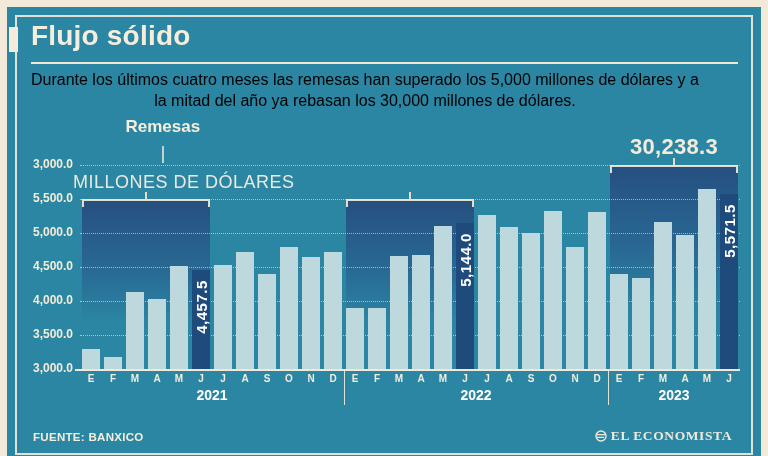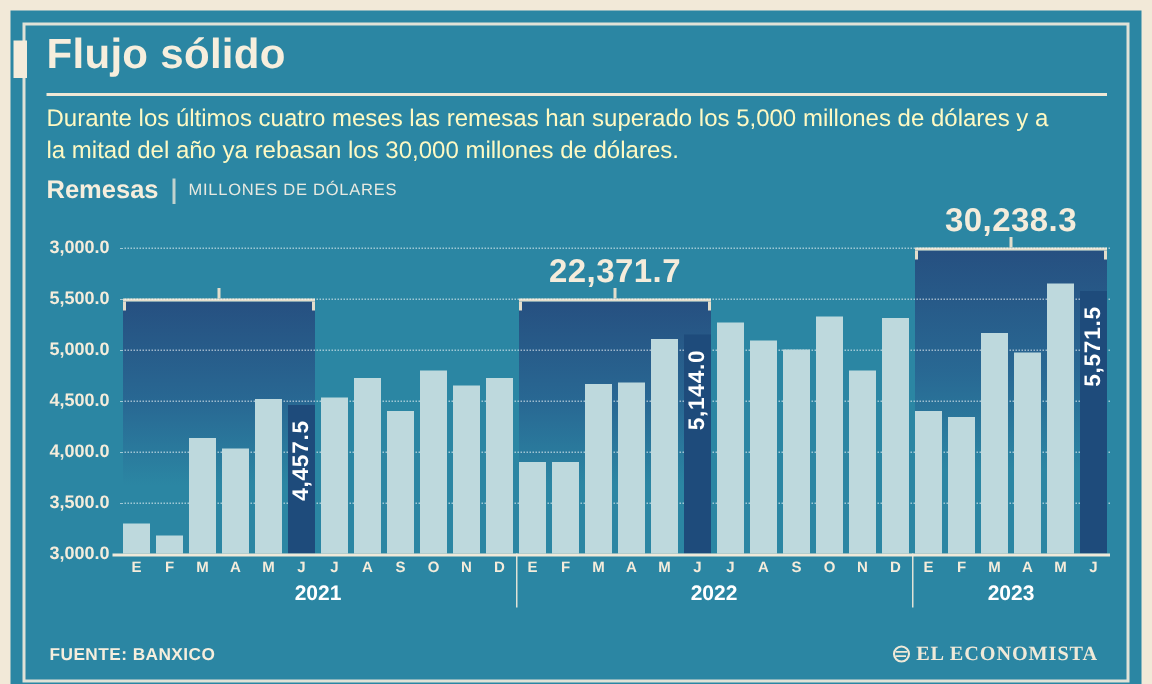--- a/index.html
+++ b/index.html
@@ -3,25 +3,25 @@
 <meta charset="utf-8">
 <style>
   html,body{margin:0;padding:0;}
   body{width:768px;height:456px;font-family:"Liberation Sans",sans-serif;-webkit-font-smoothing:antialiased;}
   .stage{position:relative;width:768px;height:456px;background:#f2e9d8;overflow:hidden;}
   .panel{position:absolute;left:7px;top:7px;width:754px;height:456px;background:#2b86a3;}
   .frame{position:absolute;inset:8px;border:2px solid rgba(244,236,221,0.9);pointer-events:none;}
   .title-tab{position:absolute;left:2px;top:20px;width:9px;height:25px;background:#f4ecdb;}
   .title{position:absolute;left:24px;top:13px;margin:0;font-size:28px;font-weight:700;color:#f6eedd;letter-spacing:0.2px;}
   .rule{position:absolute;left:24px;right:23px;top:55px;height:2px;background:#efe8d6;}
-  .sub{position:absolute;left:24px;top:62px;font-size:16px;line-height:21px;color:#fef9c3;white-space:nowrap;}
-  .kicker{position:absolute;left:24px;top:110px;display:flex;align-items:center;gap:9px;}
+  .sub{position:absolute;left:24px;top:62px;font-size:16px;line-height:21px;color:#000000;white-space:nowrap;text-align:center;}
+  .kicker{position:absolute;left:24px;top:110px;display:flex;align-items:center;gap:9px;flex-direction:column;}
   .kicker-title{font-size:17px;font-weight:700;color:#f6eedd;}
   .kicker-div{width:2px;height:17px;background:rgba(244,236,221,0.75);}
-  .kicker-unit{font-size:11px;color:rgba(248,242,230,0.92);letter-spacing:0.5px;}
+  .kicker-unit{font-size:18px;color:rgba(248,242,230,0.92);letter-spacing:0.5px;margin-left:42px;}
 
   .chart{position:absolute;left:73px;top:158px;width:660px;height:204px;}
   .gridline{position:absolute;left:0;right:0;height:0;border-top:1px dotted rgba(255,255,255,0.55);z-index:1;}
   .gridline.base{border-top:2px solid #efe9d9;z-index:3;margin-left:-5px;}
   .ylabel{position:absolute;right:calc(100% + 7px);transform:translateY(-54%);font-size:12px;font-weight:700;color:#f4ecdb;white-space:nowrap;}
   .groups{position:absolute;inset:0;display:flex;}
   .group{position:relative;height:100%;}
   .bars{position:absolute;left:2px;right:2px;top:0;bottom:0;display:flex;align-items:flex-end;gap:4px;z-index:2;}
   .bar{flex:1;background:#bed9dd;position:relative;}
   .bar.hl{background:#1e4b7b;}
@@ -109,21 +109,20 @@
               <span class="m">O</span>
               <span class="m">N</span>
               <span class="m">D</span>
             </div>
             <div class="year">2021</div>
           </div>
           <div class="group" style="flex:12">
             <div class="sep"></div>
             <div class="bracket" style="top:34px;width:128px">
               <div class="midtick"></div>
-              <div class="total">22,371.7</div>
             </div>
             <div class="bars">
               <div class="bar" style="height:61.2px"></div>
               <div class="bar" style="height:60.52px"></div>
               <div class="bar" style="height:113.22000000000001px"></div>
               <div class="bar" style="height:114.24000000000001px"></div>
               <div class="bar" style="height:142.8px"></div>
               <div class="bar hl" style="height:145.792px">
                 <span class="vlabel">5,144.0</span>
               </div>

